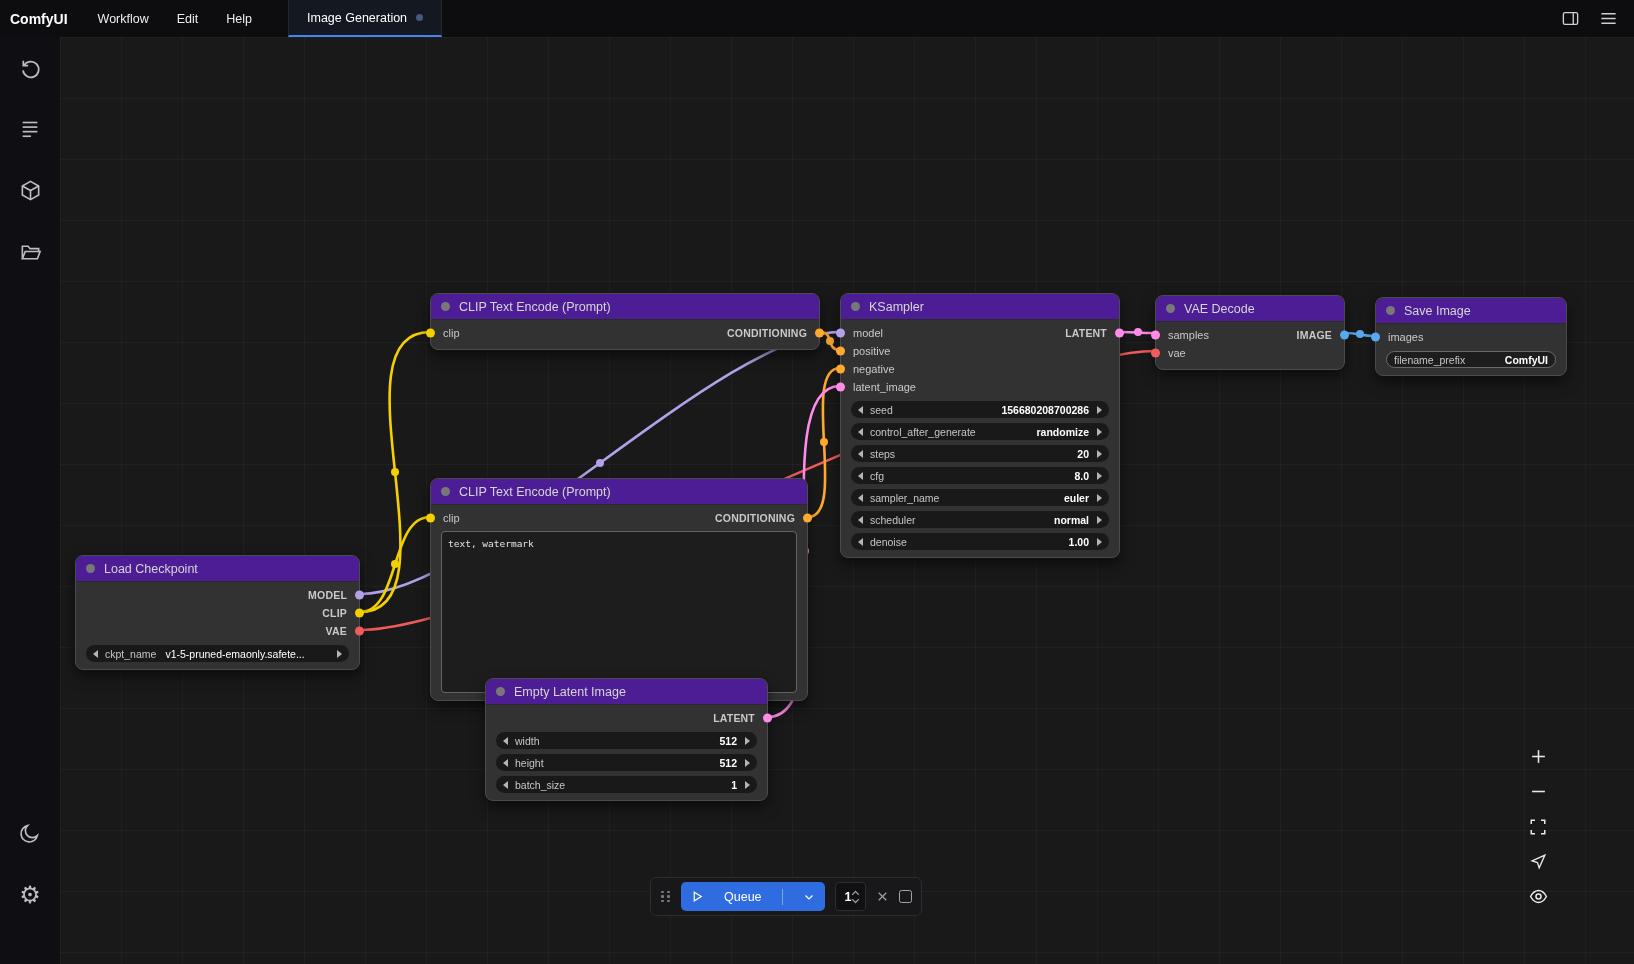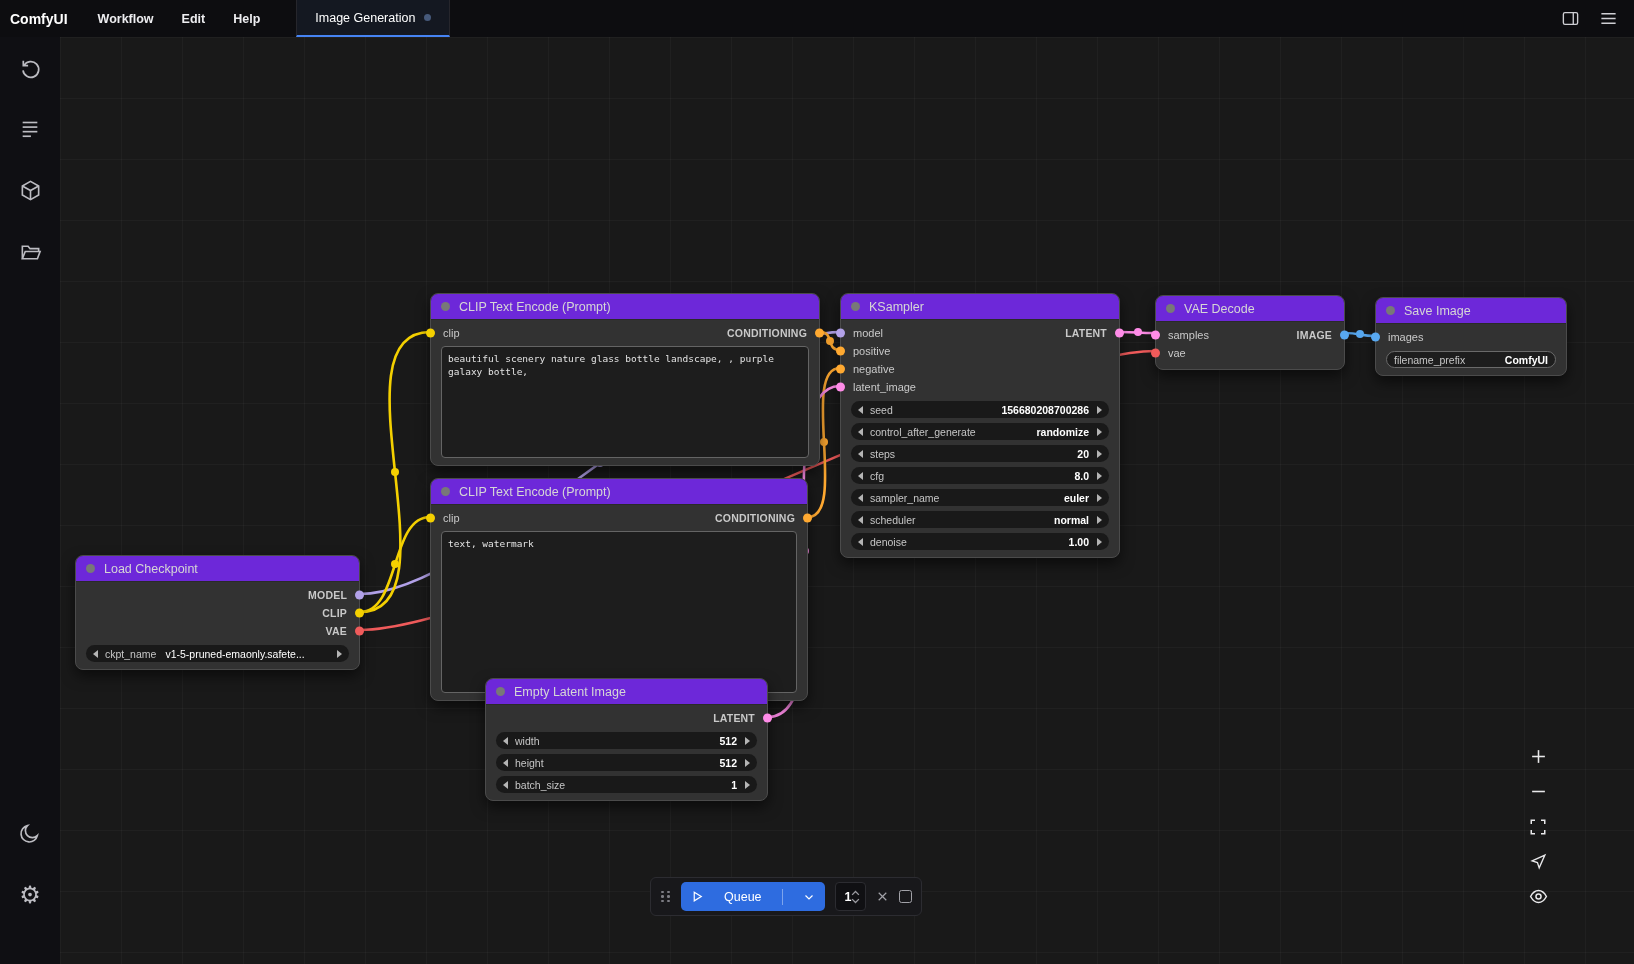--- a/index.html
+++ b/index.html
@@ -3,21 +3,21 @@
 <meta charset="utf-8">
 <style>
   *{margin:0;padding:0;box-sizing:border-box}
   html,body{width:1634px;height:964px;overflow:hidden;background:#101014;
     font-family:"Liberation Sans",sans-serif;color:#ddd}
 
   
   .topbar{position:absolute;left:0;top:0;width:1634px;height:37px;background:#0d0d10;
     display:flex;align-items:center;z-index:10}
   .logo{font-weight:bold;color:#fff;font-size:14px;padding:0 16px 0 10px;cursor:pointer}
-  .menu-item{color:#ededf0;font-size:12.5px;font-weight:700;padding:12px 14px;height:37px;
+  .menu-item{color:#ededf0;font-size:12.5px;font-weight:400;padding:12px 14px;height:37px;
     display:flex;align-items:center;cursor:pointer}
   .tab{height:37px;display:flex;align-items:center;gap:9px;padding:0 18px;margin-left:22px;
     background:#141821;border-left:1px solid #26262c;border-right:1px solid #26262c;
     border-bottom:2px solid #4684f4;color:#fff;font-size:12.5px;cursor:pointer}
   .tab-dot{width:7px;height:7px;border-radius:50%;background:#46597a}
   .topbar-right{margin-left:auto;display:flex;align-items:center;gap:14px;padding-right:14px}
   .tb-icon{width:24px;height:24px;display:flex;align-items:center;justify-content:center;cursor:pointer}
 
   
   .sidebar{position:absolute;left:0;top:37px;width:60px;height:927px;background:#0f0f13;z-index:9}
@@ -33,21 +33,21 @@
   svg.wires{position:absolute;left:0;top:0;z-index:1}
   .w-model{stroke:#b2a1e8}.w-clip{stroke:#f4d000}.w-vae{stroke:#f05b5b}
   .w-cond{stroke:#ffa931}.w-latent{stroke:#ff8ce8}.w-image{stroke:#58a8f0}
   svg.wires path{fill:none;stroke-width:2.6}
   .d-model{fill:#b2a1e8}.d-clip{fill:#f4d000}
   .d-cond{fill:#ffa931}.d-latent{fill:#ff8ce8}.d-image{fill:#58a8f0}
 
   
   .node{position:absolute;background:#323232;border:1px solid #4b4b4b;border-radius:8px;
     box-shadow:0 6px 14px rgba(0,0,0,.55);z-index:2;font-size:11px;cursor:move}
-  .node-title{height:26px;background:#6d28d9;border-radius:7px 7px 0 0;display:flex;align-items:center;
+  .node-title{height:26px;background:#4c1d95;border-radius:7px 7px 0 0;display:flex;align-items:center;
     gap:9px;padding:0 10px;color:#d6d6d6;font-size:12.5px;border-bottom:1px solid #2a2a2a}
   .node-dot{width:9px;height:9px;border-radius:50%;background:#787878;flex:0 0 auto;cursor:pointer}
   .node-body{padding:4px 0 7px}
   .io-row{position:relative;height:18px;display:flex;align-items:center;padding:0 12px;color:#c9c9c9;font-size:11px}
   .io-row .out{margin-left:auto;font-weight:bold;font-size:10.5px;color:#c9c9c9;letter-spacing:.2px}
   .port{position:absolute;width:9px;height:9px;border-radius:50%;top:50%;transform:translateY(-50%);cursor:crosshair}
   .port.in{left:-5px}.port.op{right:-5px}
   .p-model{background:#b2a1e8}.p-clip{background:#f4d000}.p-vae{background:#f05b5b}
   .p-cond{background:#ffa931}.p-latent{background:#ff8ce8}.p-image{background:#58a8f0}
 
@@ -204,21 +204,20 @@
       <span class="node-dot"></span>
       <span>CLIP Text Encode (Prompt)</span>
     </div>
     <div class="node-body">
       <div class="io-row">
         <span class="port in p-clip"></span>
         <span>clip</span>
         <span class="out">CONDITIONING</span>
         <span class="port op p-cond"></span>
       </div>
-      <div class="textarea" style="height:112px">beautiful scenery nature glass bottle landscape, , purple galaxy bottle,</div>
     </div>
   </div>
 
   <div class="node" style="left:370px;top:441px;width:378px">
     <div class="node-title">
       <span class="node-dot"></span>
       <span>CLIP Text Encode (Prompt)</span>
     </div>
     <div class="node-body">
       <div class="io-row">

